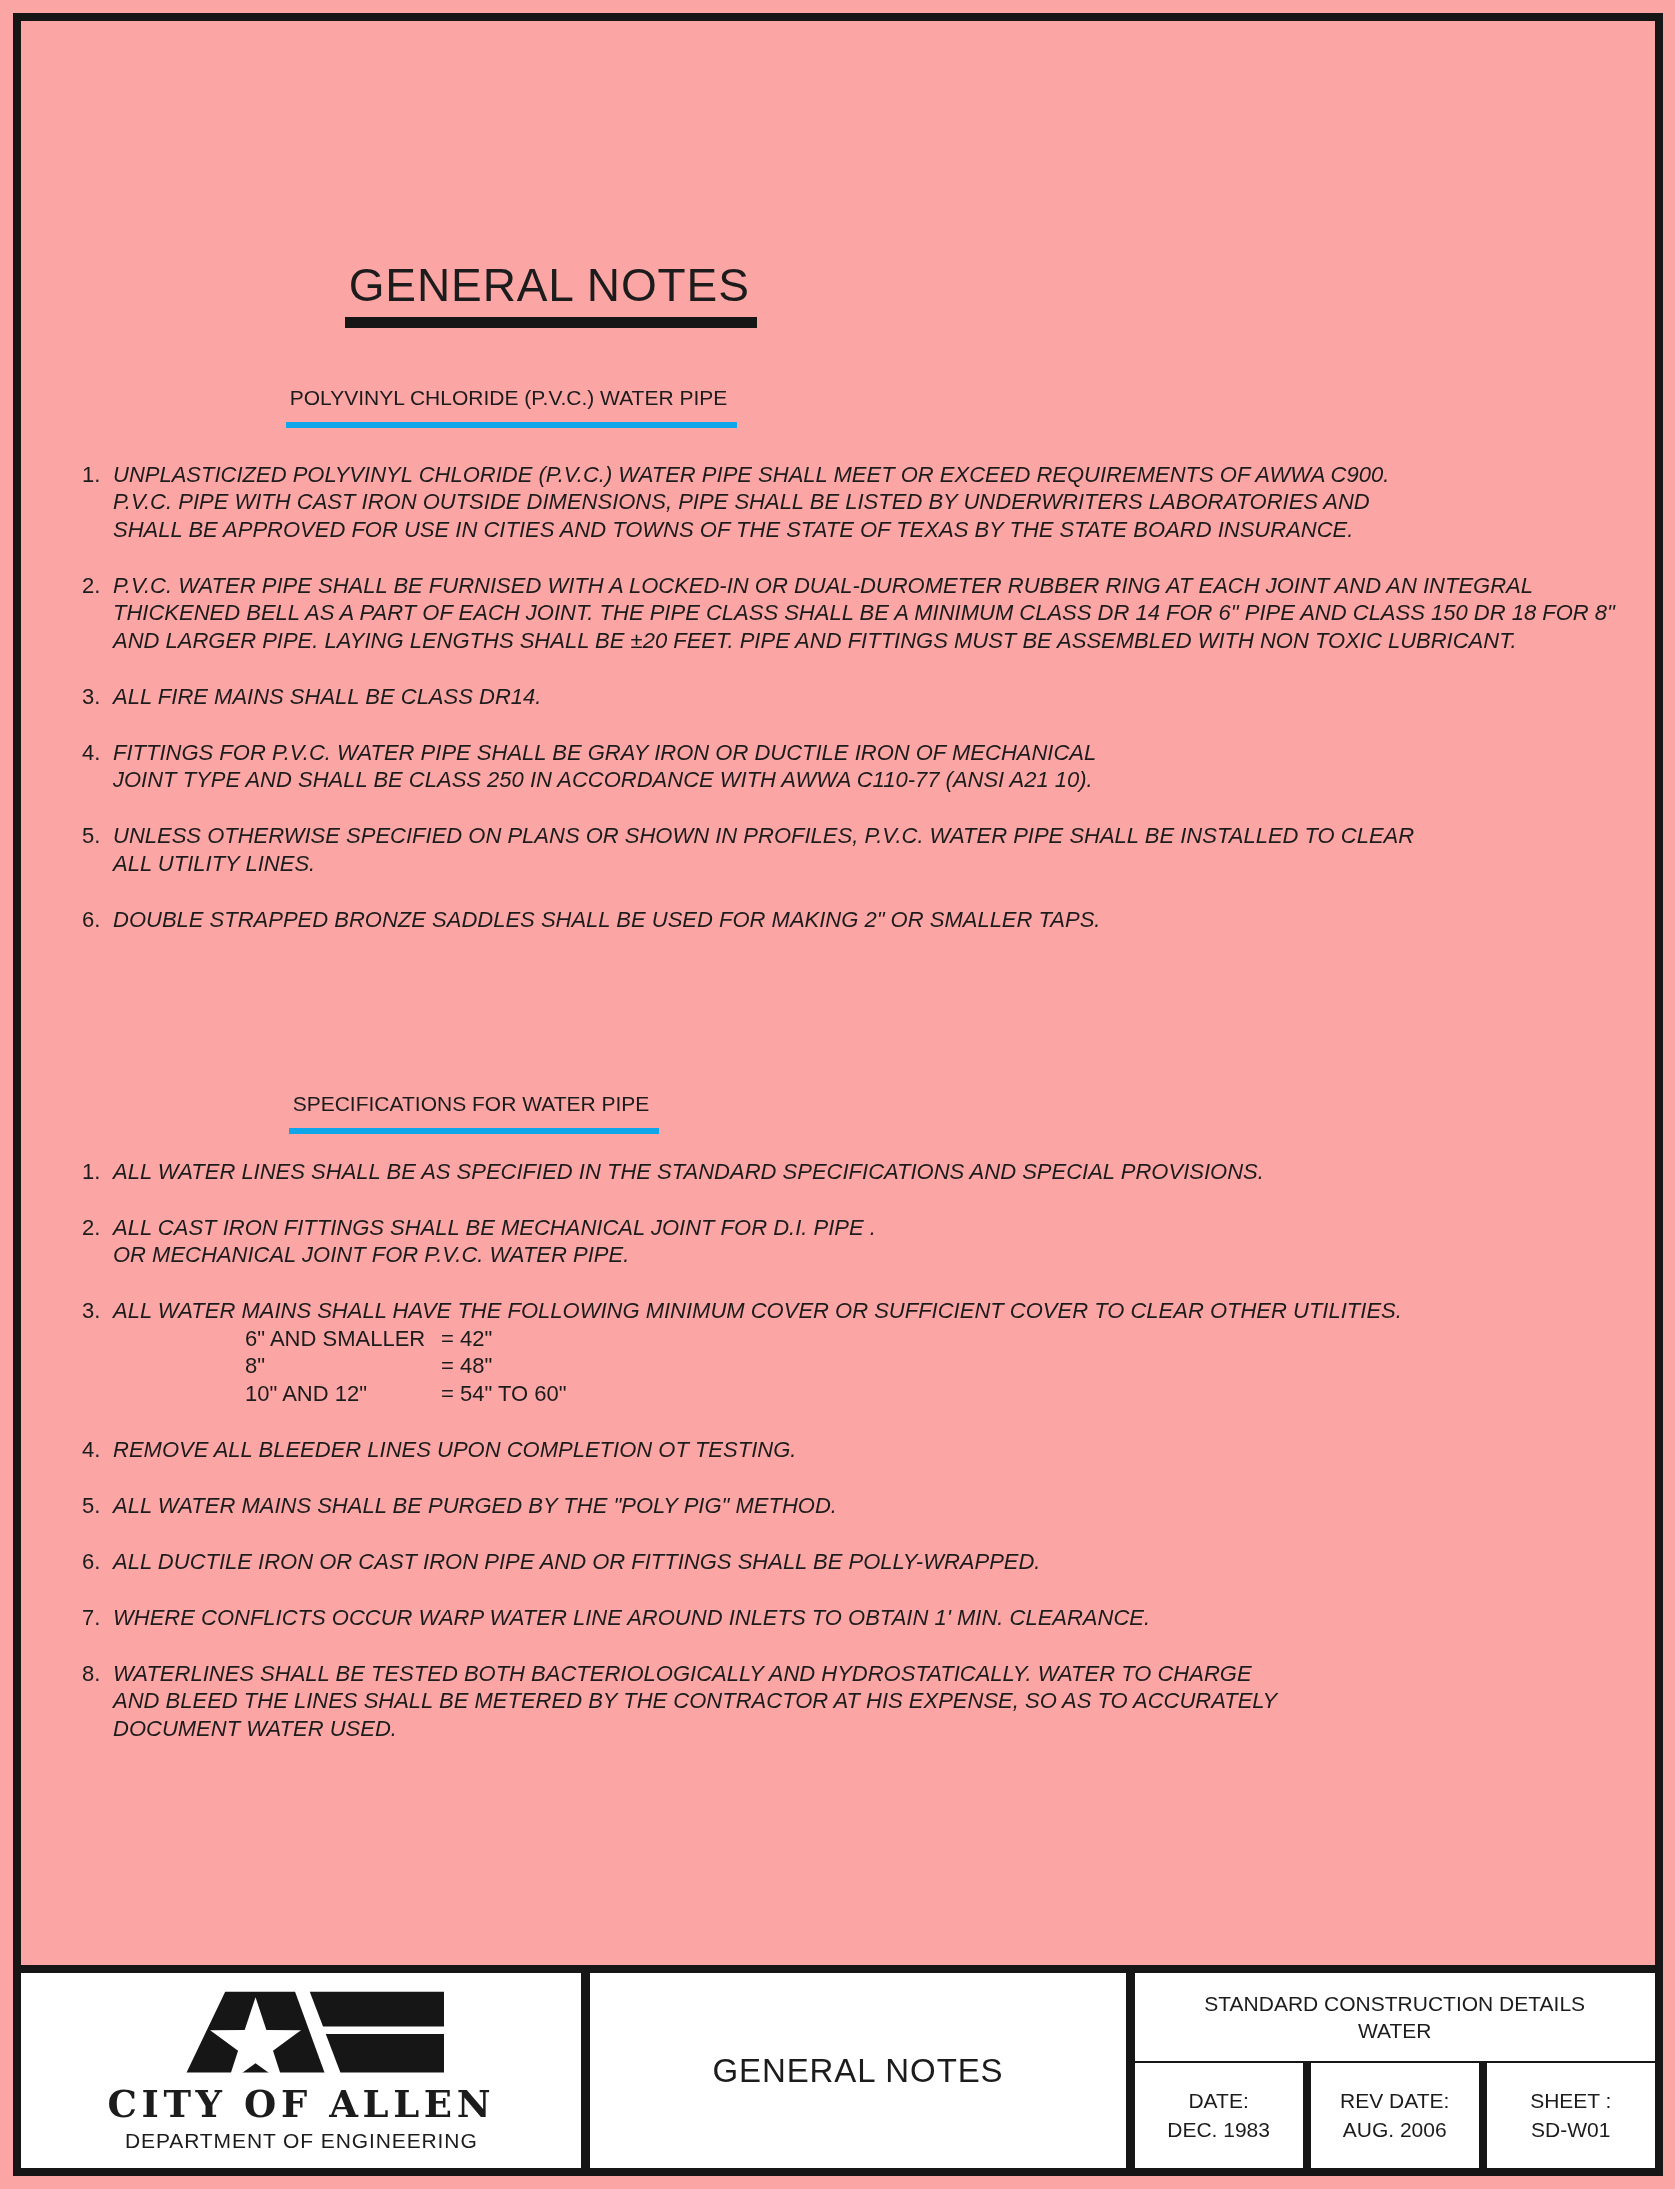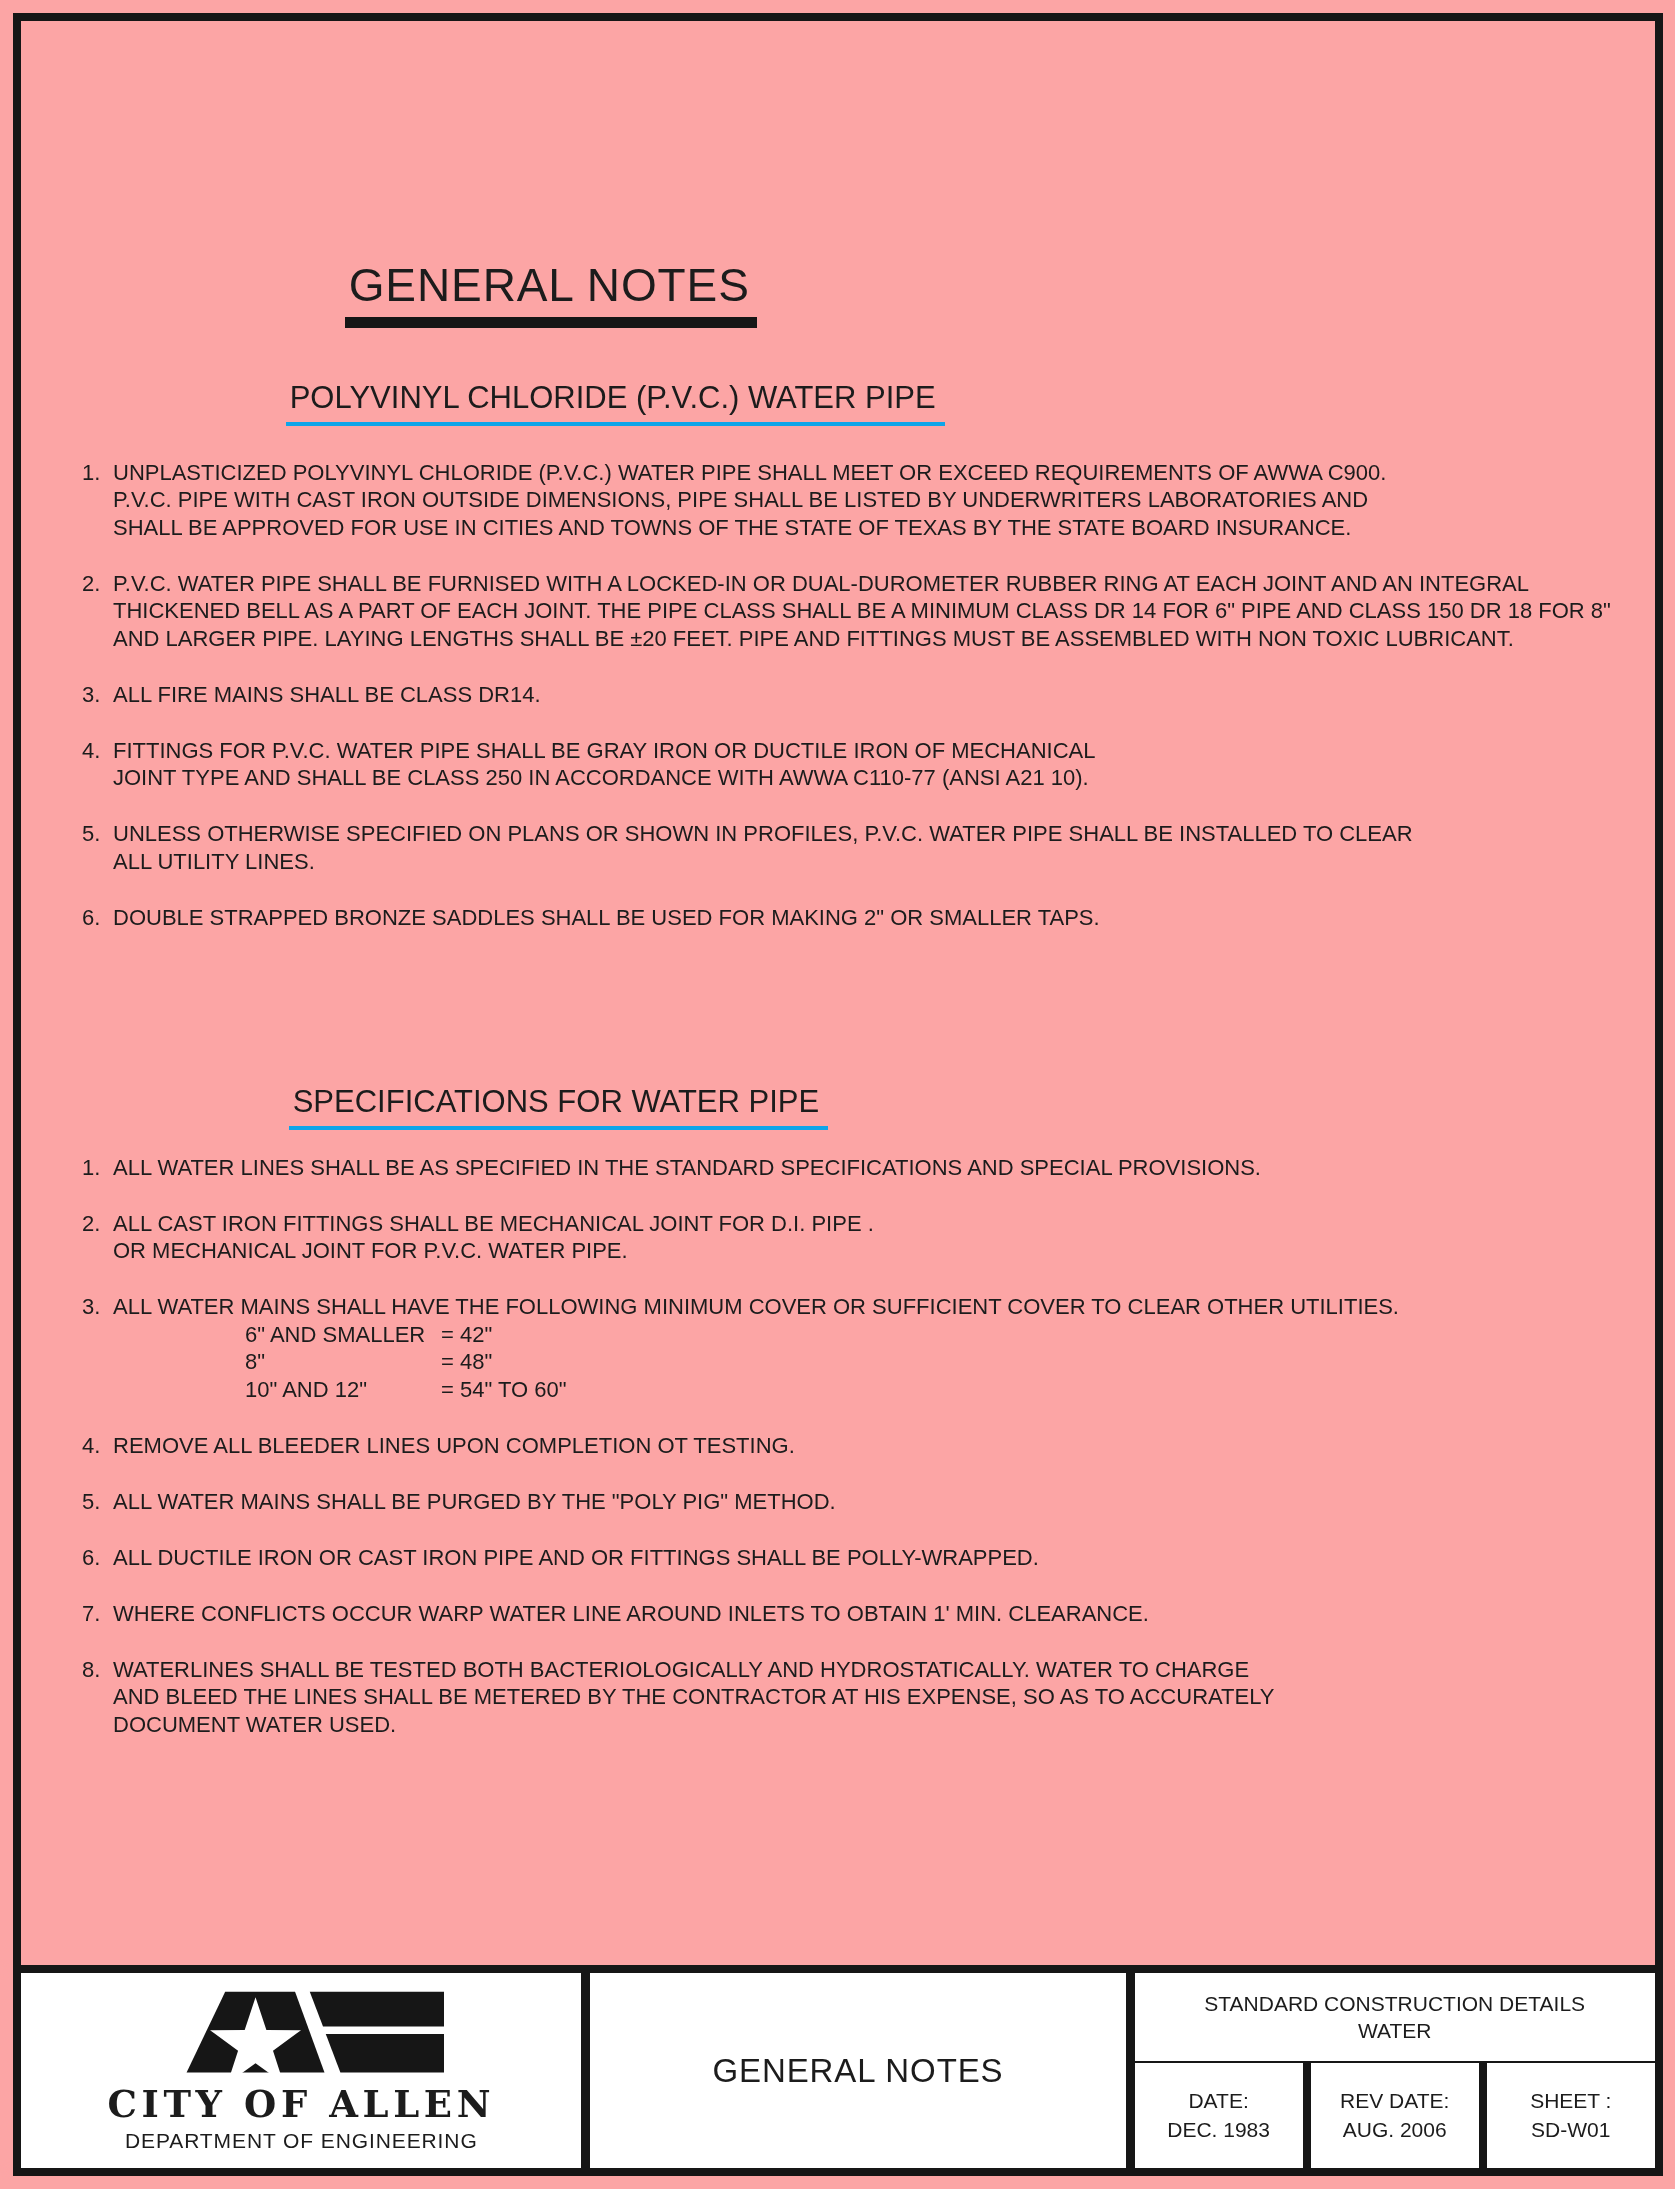--- a/index.html
+++ b/index.html
@@ -12,30 +12,30 @@
   .content{
     position:absolute;left:21px;top:21px;right:21px;bottom:230px;
     padding:0 16.5px 0 61px;overflow:hidden;font-size:22px;line-height:27.5px;
   }
   .page-title{
     display:inline-block;margin:239px 0 0 263px;
     font-size:46px;line-height:51px;letter-spacing:0.9px;
     padding:0 7.3px 6.4px 3.7px;border-bottom:11px solid #161616;white-space:nowrap;
   }
   .section-heading{
-    display:inline-block;font-size:31px;line-height:37px;
-    padding:0 9.2px 5.5px 3.7px;border-bottom:4px solid #0ea5e9;white-space:nowrap;
+    display:inline-block;font-size:21px;line-height:37px;
+    padding:0 9.2px 5.5px 3.7px;border-bottom:6px solid #0ea5e9;white-space:nowrap;
   }
   .sec1-heading{margin:51px 0 33px 204px;}
   .sec2-heading{margin:152px 0 24px 207px;}
   .section{display:block;}
   .note{display:flex;margin:0 0 28.5px 0;}
   .note:last-child{margin-bottom:0;}
   .num{flex:0 0 31px;}
-  .txt{white-space:pre-line;}
+  .txt{white-space:pre-line;font-style:italic;}
   .cover-table{margin:0 0 0 163px;}
   .cover-row{display:flex;line-height:27.5px;}
   .cover-size{flex:0 0 196px;white-space:pre;}
   .cover-value{white-space:pre;}
   
   .titleblock{
     position:absolute;left:13px;right:13px;bottom:13px;height:211px;
     background:#161616;box-sizing:border-box;padding:8.3px;display:flex;gap:8.3px;
   }
   .tb-left{

